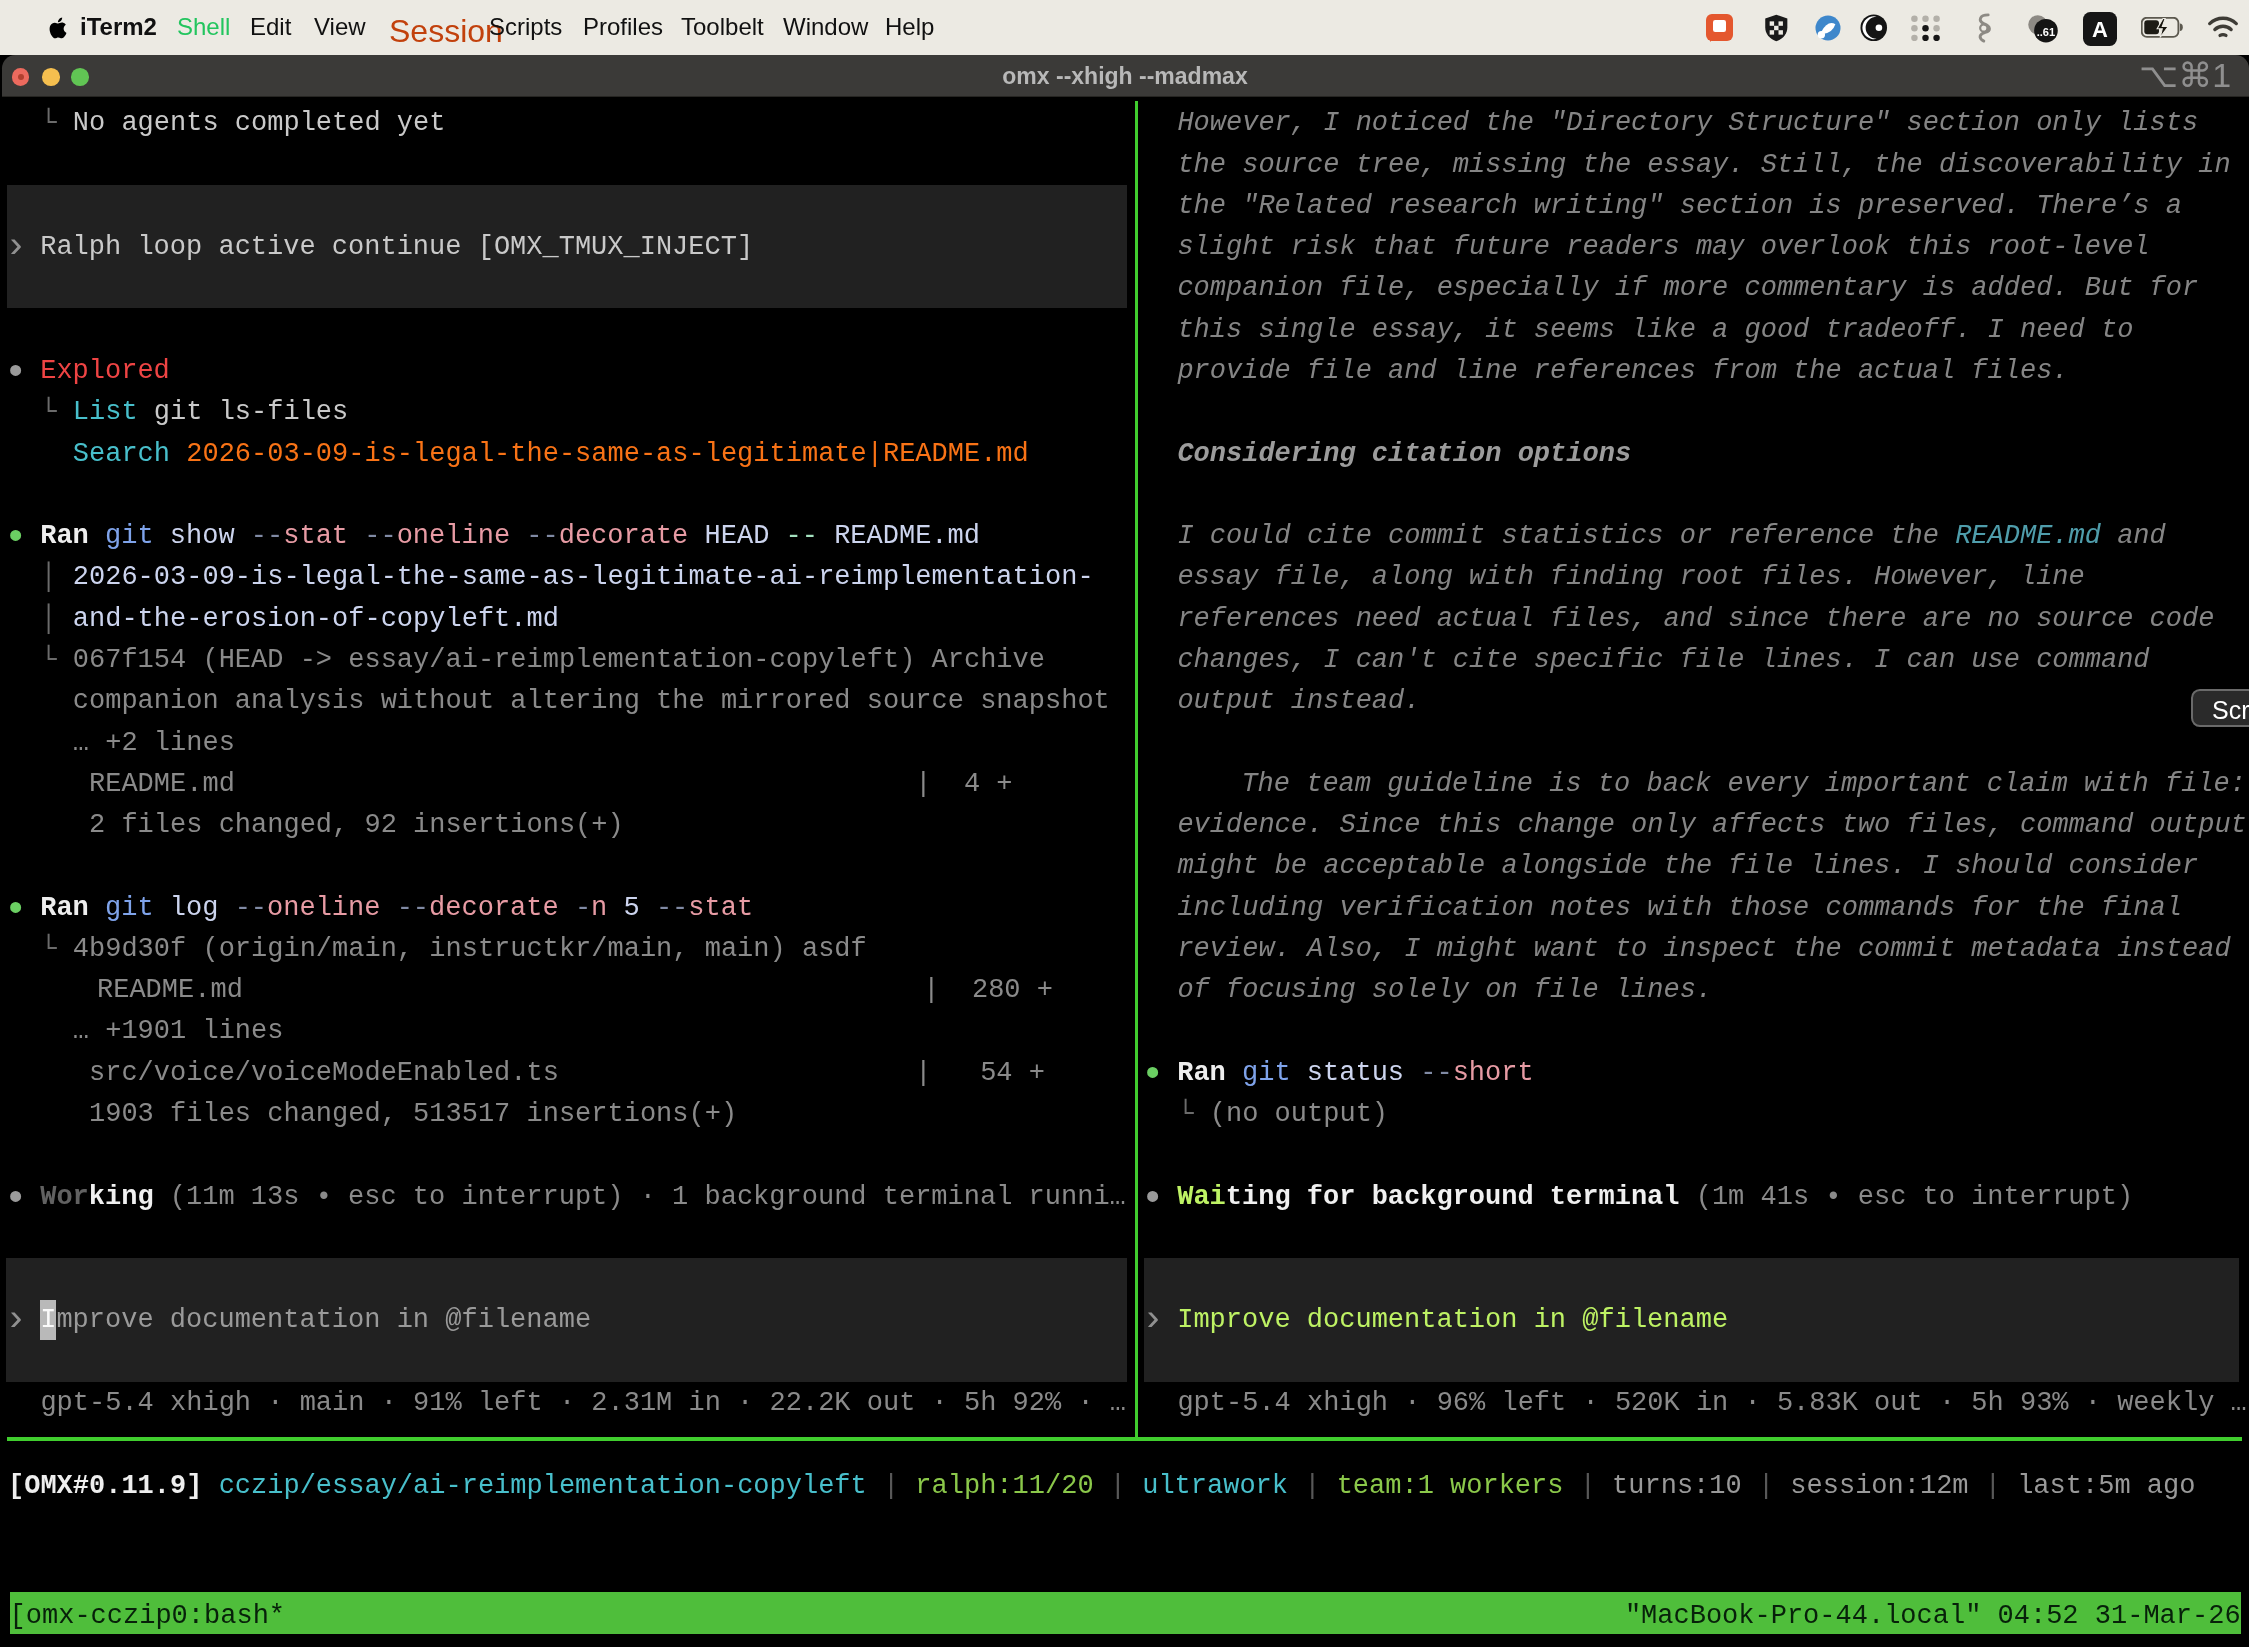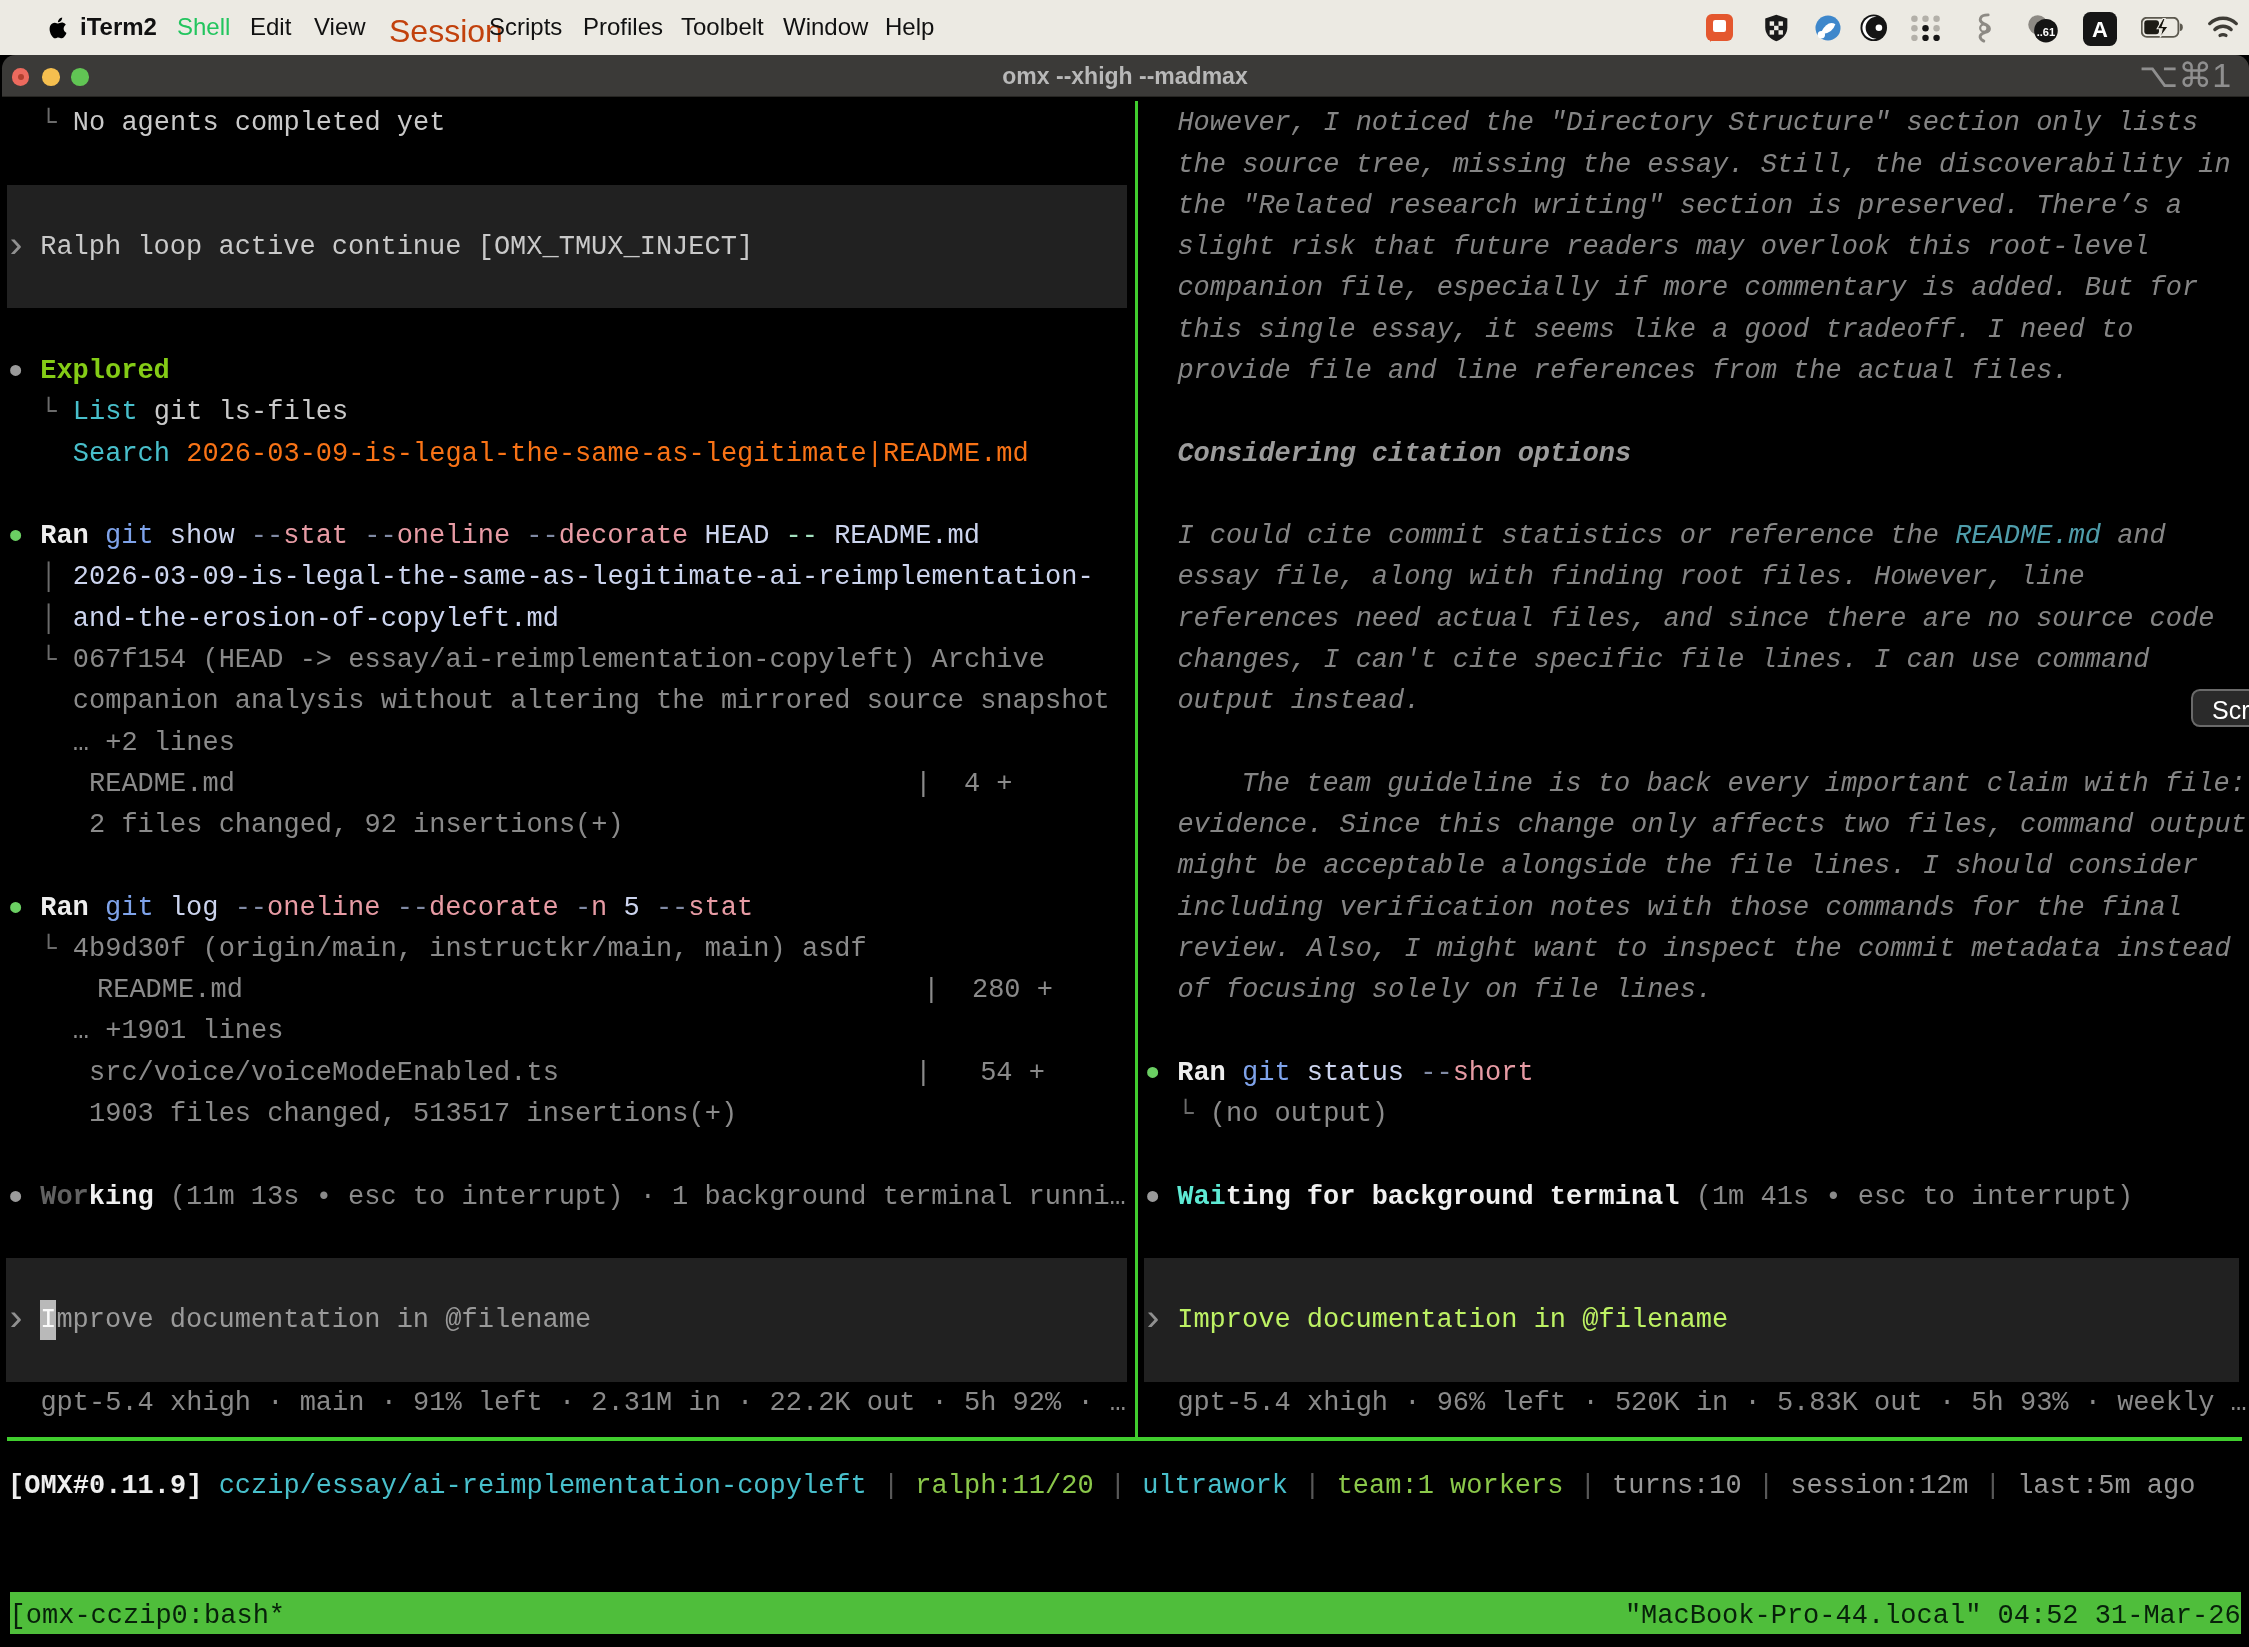--- a/index.html
+++ b/index.html
@@ -102,21 +102,21 @@
 
 <div style="position:absolute;left:7.4px;top:185px;width:1120px;height:123px;background:#212121"></div>
 <div style="position:absolute;left:5.9px;top:1258px;width:1121px;height:124px;background:#212121"></div>
 <div style="position:absolute;left:1144px;top:1258px;width:1095px;height:124px;background:#212121"></div>
 
 <div style="position:absolute;left:1135px;top:101px;width:3px;height:1338px;background:#40cd2e"></div>
 <div style="position:absolute;left:7.4px;top:1437px;width:2235px;height:3.7px;background:#40cd2e"></div>
 
 <div class="tl" style="left:8px;top:103px"><span style="color:#6b6b6b">  └ </span><span style="color:#c9c9c9">No agents completed yet</span></div>
 <div class="tl" style="left:8px;top:227px"><span class="pm" style="color:#909090">›</span> <span style="color:#c9c9c9">Ralph loop active continue [OMX_TMUX_INJECT]</span></div>
-<div class="tl" style="left:8px;top:351px"><span class="bg" style="color:#9a9a9a">•</span> <span style="color:#84cc16;font-weight:bold">Explored</span></div>
+<div class="tl" style="left:8px;top:351px"><span class="bg" style="color:#9a9a9a">•</span> <span style="color:#ef4444;font-weight:normal">Explored</span></div>
 <div class="tl" style="left:8px;top:392px"><span style="color:#6b6b6b">  └ </span><span style="color:#48bfcb">List</span><span style="color:#c9c9c9"> git ls-files</span></div>
 <div class="tl" style="left:8px;top:434px">    <span style="color:#48bfcb">Search</span><span style="color:#f97316"> 2026-03-09-is-legal-the-same-as-legitimate|README.md</span></div>
 <div class="tl" style="left:8px;top:516px"><span class="bg" style="color:#6bcf63">•</span> <span style="color:#eeeeee;font-weight:bold">Ran</span> <span style="color:#7fa3ea">git</span> <span style="color:#ccd4ee">show</span> <span style="color:#808aa4">--</span><span style="color:#e79ba4">stat</span> <span style="color:#808aa4">--</span><span style="color:#e79ba4">oneline</span> <span style="color:#808aa4">--</span><span style="color:#e79ba4">decorate</span> <span style="color:#ccd4ee">HEAD</span> <span style="color:#a5e2c0">--</span> <span style="color:#ccd4ee">README.md</span></div>
 <div class="tl" style="left:8px;top:557px"><span style="color:#6b6b6b">  │ </span><span style="color:#ccd4ee">2026-03-09-is-legal-the-same-as-legitimate-ai-reimplementation-</span></div>
 <div class="tl" style="left:8px;top:599px"><span style="color:#6b6b6b">  │ </span><span style="color:#ccd4ee">and-the-erosion-of-copyleft.md</span></div>
 <div class="tl" style="left:8px;top:640px"><span style="color:#6b6b6b">  └ </span><span style="color:#8a8a8a">067f154 (HEAD -&gt; essay/ai-reimplementation-copyleft) Archive</span></div>
 <div class="tl" style="left:8px;top:681px">    <span style="color:#8a8a8a">companion analysis without altering the mirrored source snapshot</span></div>
 <div class="tl" style="left:8px;top:723px">    <span style="color:#8a8a8a">… +2 lines</span></div>
 <div class="tl" style="left:8px;top:764px">     <span style="color:#8a8a8a">README.md                                          |  4 +</span></div>
 <div class="tl" style="left:8px;top:805px">     <span style="color:#8a8a8a">2 files changed, 92 insertions(+)</span></div>
@@ -143,21 +143,21 @@
 <div class="tl" style="left:1145px;top:640px">  <span style="color:#858585;font-style:italic">changes, I can't cite specific file lines. I can use command</span></div>
 <div class="tl" style="left:1145px;top:681px">  <span style="color:#858585;font-style:italic">output instead.</span></div>
 <div class="tl" style="left:1209px;top:764px">  <span style="color:#858585;font-style:italic">The team guideline is to back every important claim with file:line</span></div>
 <div class="tl" style="left:1145px;top:805px">  <span style="color:#858585;font-style:italic">evidence. Since this change only affects two files, command output</span></div>
 <div class="tl" style="left:1145px;top:846px">  <span style="color:#858585;font-style:italic">might be acceptable alongside the file lines. I should consider</span></div>
 <div class="tl" style="left:1145px;top:888px">  <span style="color:#858585;font-style:italic">including verification notes with those commands for the final</span></div>
 <div class="tl" style="left:1145px;top:929px">  <span style="color:#858585;font-style:italic">review. Also, I might want to inspect the commit metadata instead</span></div>
 <div class="tl" style="left:1145px;top:970px">  <span style="color:#858585;font-style:italic">of focusing solely on file lines.</span></div>
 <div class="tl" style="left:1145px;top:1053px"><span class="bg" style="color:#6bcf63">•</span> <span style="color:#eeeeee;font-weight:bold">Ran</span> <span style="color:#7fa3ea">git</span> <span style="color:#ccd4ee">status</span> <span style="color:#808aa4">--</span><span style="color:#e79ba4">short</span></div>
 <div class="tl" style="left:1145px;top:1094px"><span style="color:#6b6b6b">  └ </span><span style="color:#8a8a8a">(no output)</span></div>
-<div class="tl" style="left:1145px;top:1177px"><span class="bg" style="color:#9a9a9a">•</span> <span style="color:#5eead4;font-weight:bold">Wai</span><span style="color:#f0f0f0;font-weight:bold">ting for background terminal</span><span style="color:#8a8a8a"> (1m 41s • esc to interrupt)</span></div>
+<div class="tl" style="left:1145px;top:1177px"><span class="bg" style="color:#9a9a9a">•</span> <span style="color:#bef264;font-weight:bold">Wai</span><span style="color:#f0f0f0;font-weight:bold">ting for background terminal</span><span style="color:#8a8a8a"> (1m 41s • esc to interrupt)</span></div>
 <div class="tl" style="left:1145px;top:1300px"><span class="pm" style="color:#909090">›</span> <span style="color:#bef264">Improve documentation in @filename</span></div>
 <div class="tl" style="left:1145px;top:1383px">  <span style="color:#8a8a8a">gpt-5.4 xhigh · 96% left · 520K in · 5.83K out · 5h 93% · weekly …</span></div>
 <div class="tl" style="left:8px;top:1466px"><span style="color:#eeeeee;font-weight:bold">[OMX#0.11.9]</span> <span style="color:#48bfcb">cczip/essay/ai-reimplementation-copyleft</span> <span style="color:#585858">|</span> <span style="color:#8bc84a">ralph:11/20</span> <span style="color:#585858">|</span> <span style="color:#48bfcb">ultrawork</span> <span style="color:#585858">|</span> <span style="color:#8bc84a">team:1 workers</span> <span style="color:#585858">|</span> <span style="color:#999999">turns:10</span> <span style="color:#585858">|</span> <span style="color:#999999">session:12m</span> <span style="color:#585858">|</span> <span style="color:#999999">last:5m ago</span></div>
 
 <div class="mono" style="position:absolute;left:9.6px;top:1592px;width:2231px;height:42px;background:#4fbe3b;color:#07210a;display:flex;align-items:center;justify-content:space-between;white-space:pre"><span style="display:inline-block;transform:translateY(3px)">[omx-cczip0:bash*</span><span style="display:inline-block;transform:translateY(3px)">"MacBook-Pro-44.local" 04:52 31-Mar-26</span></div>
 
 <div style="position:absolute;left:2191px;top:689px;width:66px;height:38px;background:#2a2a2a;border:2.2px solid #6a6a6a;border-radius:8.9px"></div>
 <div class="sans" style="position:absolute;left:2212px;top:696px;font-size:25px;color:#fff">Scre</div>
 
 </body></html>

